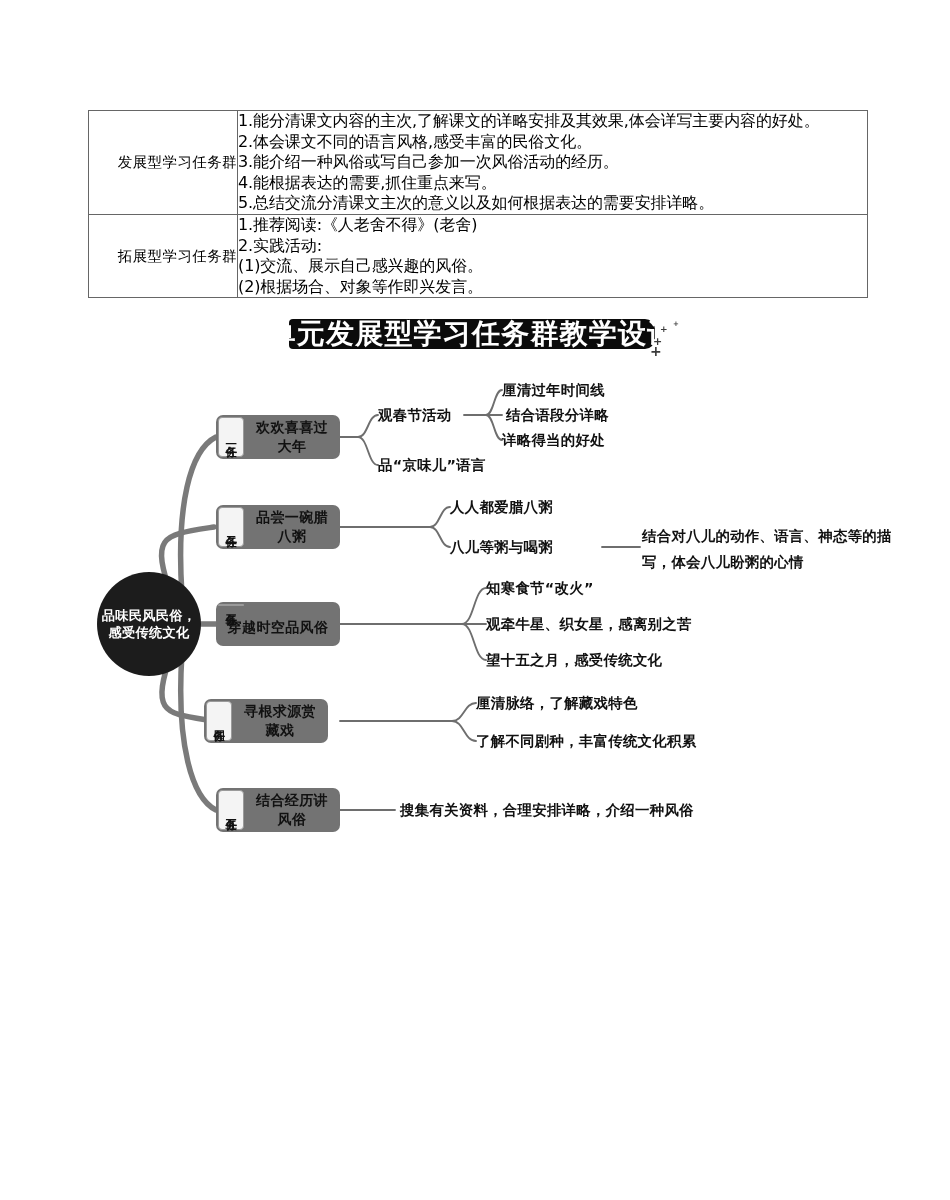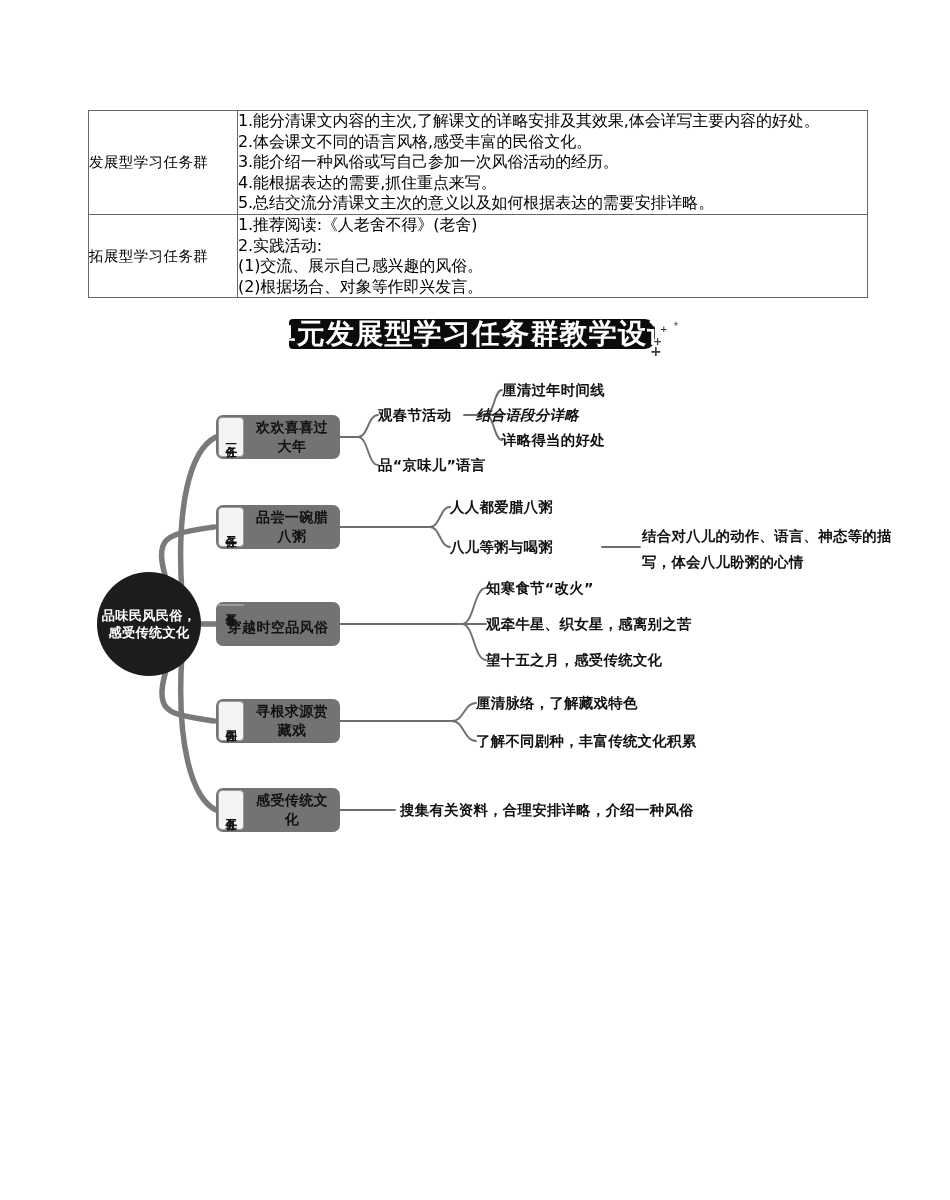--- a/index.html
+++ b/index.html
@@ -26,21 +26,21 @@
     border-collapse: collapse;
     border: 1.3px solid #555;
   }
   #req-table td {
     border: 1.1px solid #666;
     vertical-align: middle;
     padding: 0;
   }
   td.cat-cell {
     width: 148px;
-    text-align: left;
+    text-align: right;
     font-size: 14.5px;
     letter-spacing: 0.4px;
     padding: 4px 2px;
   }
   td.items-cell {
     padding: 5px 6px 5px 9px;
   }
   .item-line {
     font-size: 16px;
     line-height: 20.6px;
@@ -245,45 +245,45 @@
     <span class="ctext">品味民风民俗，感受传统文化</span>
   </div>
 
   <div class="task-pill" style="left:216px; top:60px; width:124px;">
     <div class="task-num">任务一</div>
     <div class="task-title">欢欢喜喜过大年</div>
   </div>
   <div class="leaf" style="left:378px; top:50px;">观春节活动</div>
   <div class="leaf" style="left:378px; top:100px;">品“京味儿”语言</div>
   <div class="leaf" style="left:502px; top:25px;">厘清过年时间线</div>
-  <div class="leaf" style="left:476px; top:50px;font-style:italic;">结合语段分详略</div>
+  <div class="leaf" style="left:506px; top:50px;">结合语段分详略</div>
   <div class="leaf" style="left:502px; top:75px;">详略得当的好处</div>
 
   <div class="task-pill" style="left:216px; top:150px; width:124px;">
     <div class="task-num">任务二</div>
     <div class="task-title">品尝一碗腊八粥</div>
   </div>
   <div class="leaf" style="left:450px; top:142px;">人人都爱腊八粥</div>
   <div class="leaf" style="left:450px; top:182px;">八儿等粥与喝粥</div>
   <div class="leaf two-line" style="left:642px; top:168px; width:268px; line-height:26px;">结合对八儿的动作、语言、神态等的描写，体会八儿盼粥的心情</div>
 
   <div class="task-pill" style="left:216px; top:247px; width:124px;flex-direction:column;">
     <div class="task-num">任务三</div>
     <div class="task-title">穿越时空品风俗</div>
   </div>
   <div class="leaf" style="left:486px; top:223px;">知寒食节“改火”</div>
   <div class="leaf" style="left:486px; top:259px;">观牵牛星、织女星，感离别之苦</div>
   <div class="leaf" style="left:486px; top:295px;">望十五之月，感受传统文化</div>
 
-  <div class="task-pill" style="left:216px; top:344px; width:124px;">
+  <div class="task-pill" style="left:204px; top:344px; width:124px;">
     <div class="task-num">任务四</div>
     <div class="task-title">寻根求源赏藏戏</div>
   </div>
   <div class="leaf" style="left:476px; top:338px;">厘清脉络，了解藏戏特色</div>
   <div class="leaf" style="left:476px; top:376px;">了解不同剧种，丰富传统文化积累</div>
 
   <div class="task-pill" style="left:216px; top:433px; width:124px;">
     <div class="task-num">任务五</div>
-    <div class="task-title">感受传统文化</div>
+    <div class="task-title">结合经历讲风俗</div>
   </div>
   <div class="leaf" style="left:400px; top:445px;">搜集有关资料，合理安排详略，介绍一种风俗</div>
 
 </div>
 
 </body></html>

